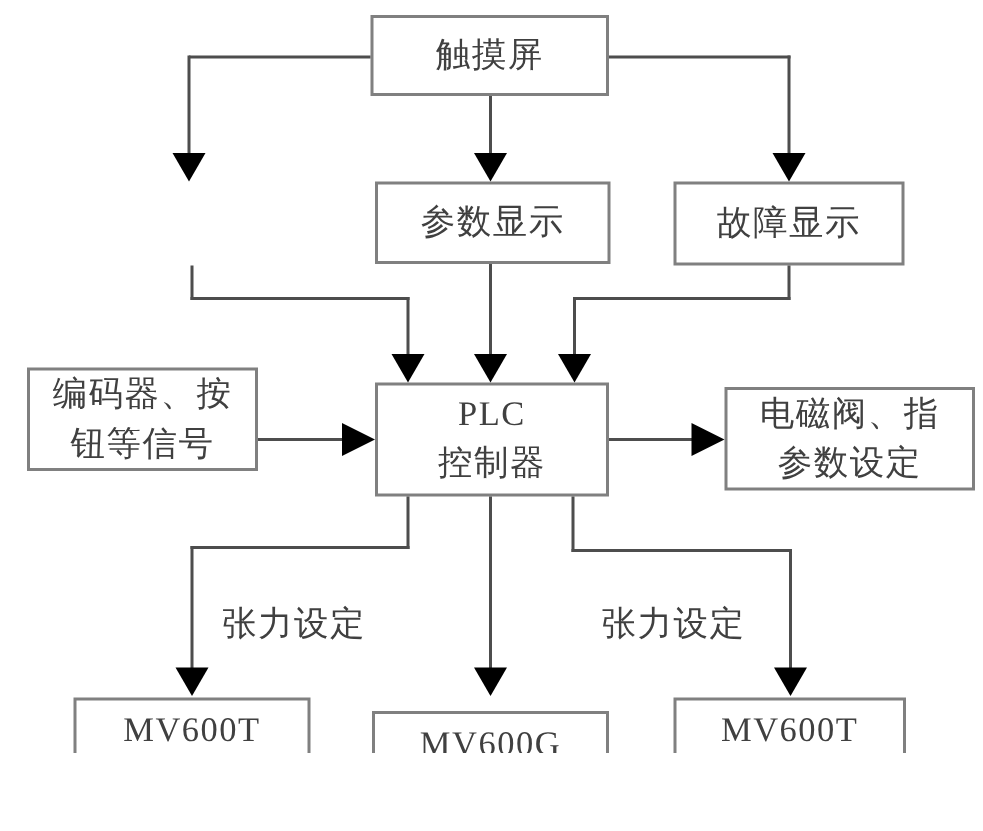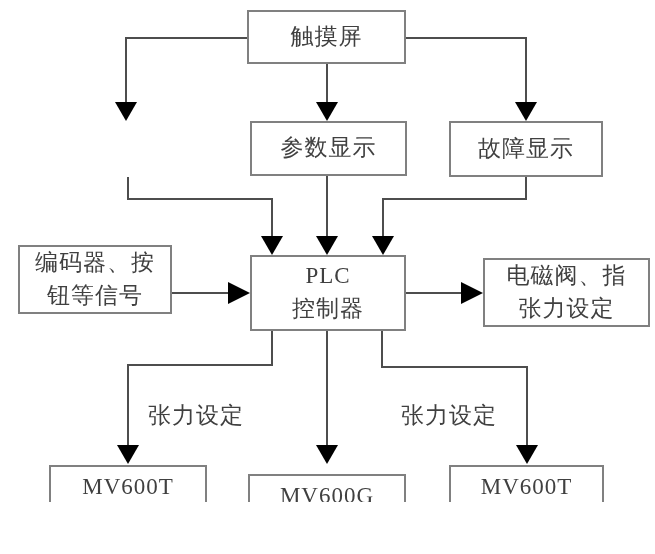--- a/index.html
+++ b/index.html
@@ -72,21 +72,21 @@
 
   <div class="node" style="left:250px; top:255px; width:156px; height:76px;">PLC
 控制器</div>
 
   <div class="node" style="left:449px; top:121px; width:154px; height:56px;">故障显示</div>
 
   <div class="node" style="left:18px;  top:245px; width:154px; height:69px;">编码器、按
 钮等信号</div>
 
   <div class="node" style="left:483px; top:258px; width:167px; height:69px;">电磁阀、指
-张力设定</div>
+参数设定</div>
 
   <div class="node" style="left:49px;  top:465px; width:158px; height:78px;">MV600T
 （放卷）</div>
 
   <div class="node" style="left:248px; top:474px; width:158px; height:78px;">MV600G
 （主牵引）</div>
 
   <div class="node" style="left:449px; top:465px; width:155px; height:78px;">MV600T
 （收卷）</div>
 

